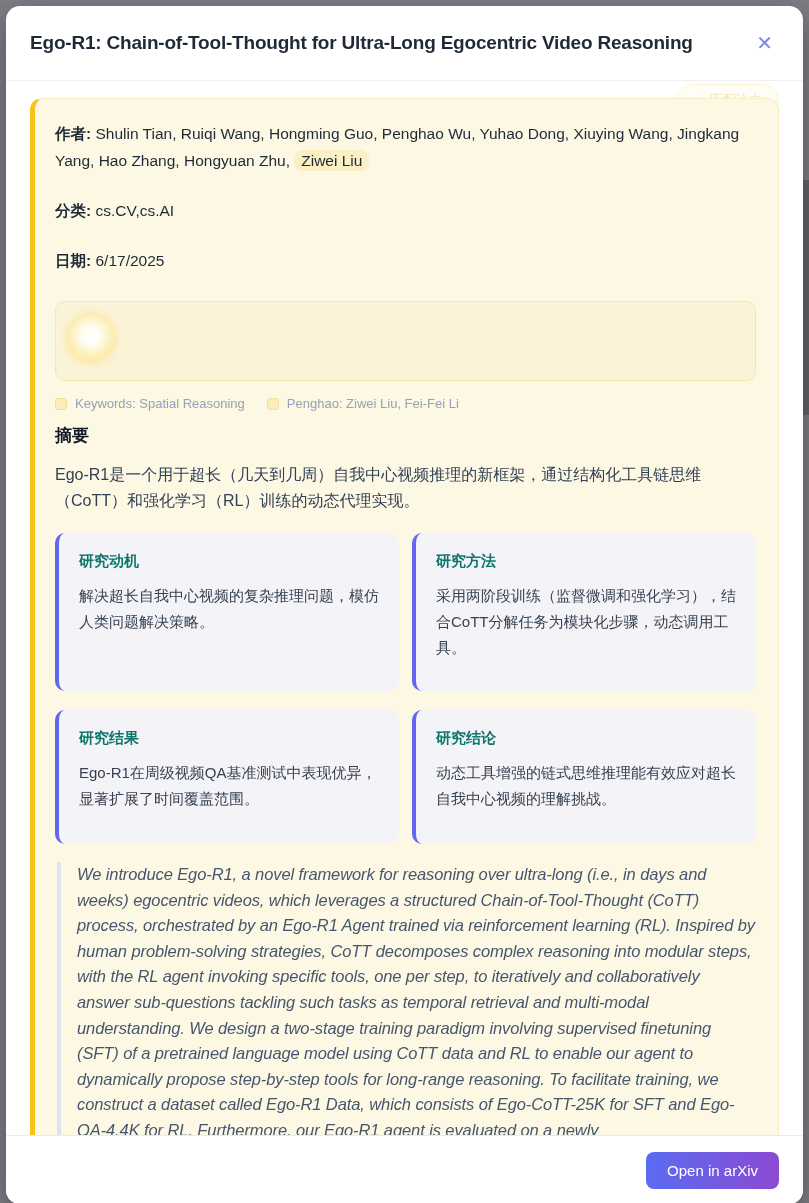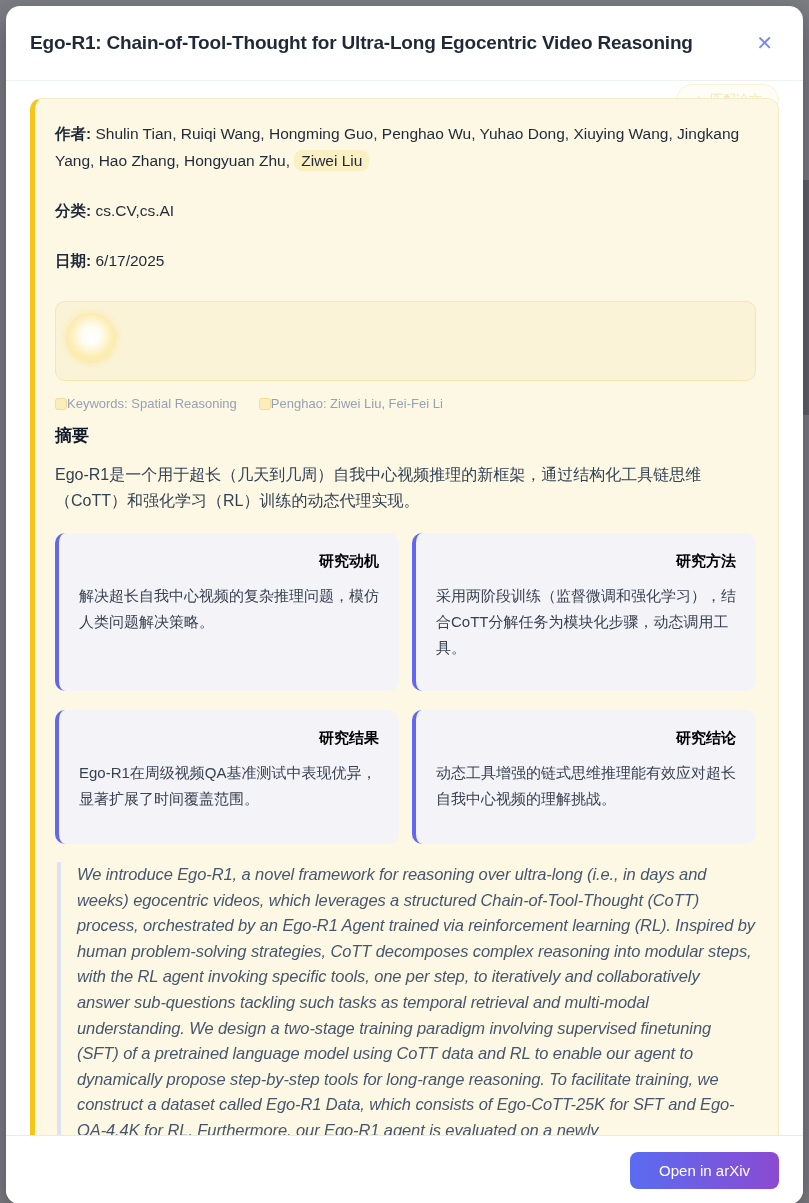--- a/index.html
+++ b/index.html
@@ -64,58 +64,58 @@
     box-shadow:0 0 10px rgba(250,204,21,.45);
   }
   .star-circle .star-glyph { color:#ffffff; font-size:19px; line-height:1; }
   .match-box-texts { padding-top:3px; }
   .match-box-title { color:#cf9d15; font-weight:700; font-size:15px; }
   .match-box-detail { color:#64748b; font-size:14px; margin-top:9px; }
   .legend-row {
     margin-top:15px; display:flex; align-items:center; gap:22px;
     font-size:13px; color:#96a1b5;
   }
-  .legend-item { display:flex; align-items:center; }
+  .legend-item { display:flex; align-items:center; gap:8px; }
   .legend-chip {
     width:12px; height:12px; border-radius:3px;
     background:#fcedbb; border:1px solid #f1dd9c; flex:0 0 12px;
   }
   .section-heading {
     margin-top:13px; font-size:17px; font-weight:700; color:#111827;
   }
   .summary-text {
     margin-top:15px; font-size:16px; color:#334155; line-height:26px;
   }
   .cards-grid {
     margin-top:19px; display:grid; grid-template-columns:1fr 1fr;
     gap:13px; 
   }
   .mini-card {
     background:#f4f4f8; border-radius:10px; border-left:4px solid #6366f1;
     padding:19px 20px 20px 20px; min-height:134px;
   }
   .cards-grid.row-1 .mini-card { min-height:158px; }
-  .mini-card-title { color:#000000; font-weight:700; font-size:15px;text-align:right; }
+  .mini-card-title { color:#0f766e; font-weight:700; font-size:15px; }
   .mini-card-body {
     margin-top:12px; font-size:15px; color:#374151; line-height:26px;
   }
   .original-heading { margin-top:19px; }
   .abstract-quote {
     margin-top:18px; margin-left:2px; border-left:4px solid #dee4ee;
     padding-left:16px; font-style:italic; font-size:16.5px; color:#46566e;
     line-height:25.6px; letter-spacing:-0.1px;
   }
   .modal-footer {
     flex:0 0 69px; height:69px; border-top:1px solid #e7eaee; background:#ffffff;
     display:flex; align-items:center; justify-content:flex-end; padding:0 24px;
     position:relative; z-index:3;
   }
   .arxiv-btn {
     border:none; cursor:pointer; color:#ffffff; font-size:15px; font-weight:500;
-    padding:10px 29px; border-radius:8px;
+    padding:10px 21px; border-radius:8px;
     background:linear-gradient(90deg,#5a6cf1 0%, #8b4ad2 100%);
     font-family:"Liberation Sans","DejaVu Sans",sans-serif;
   }
 </style>
 </head>
 <body>
 
 <div class="backdrop-scroll-thumb"></div>
 
 <div class="modal">

